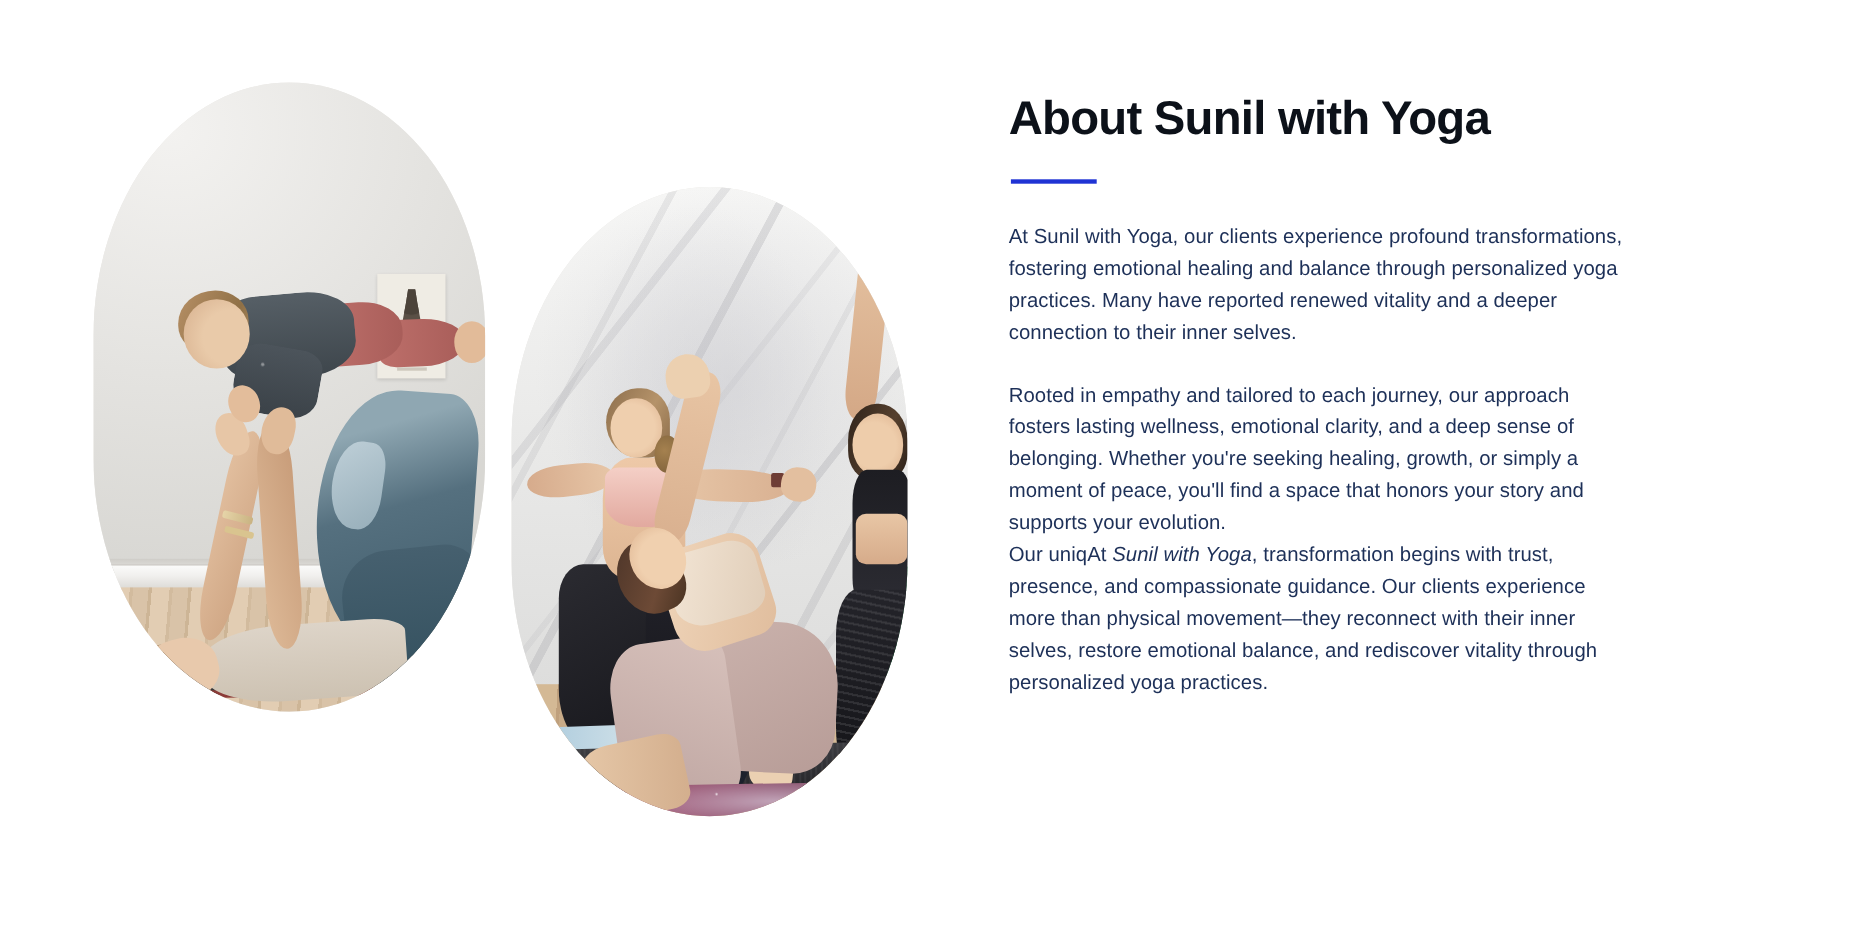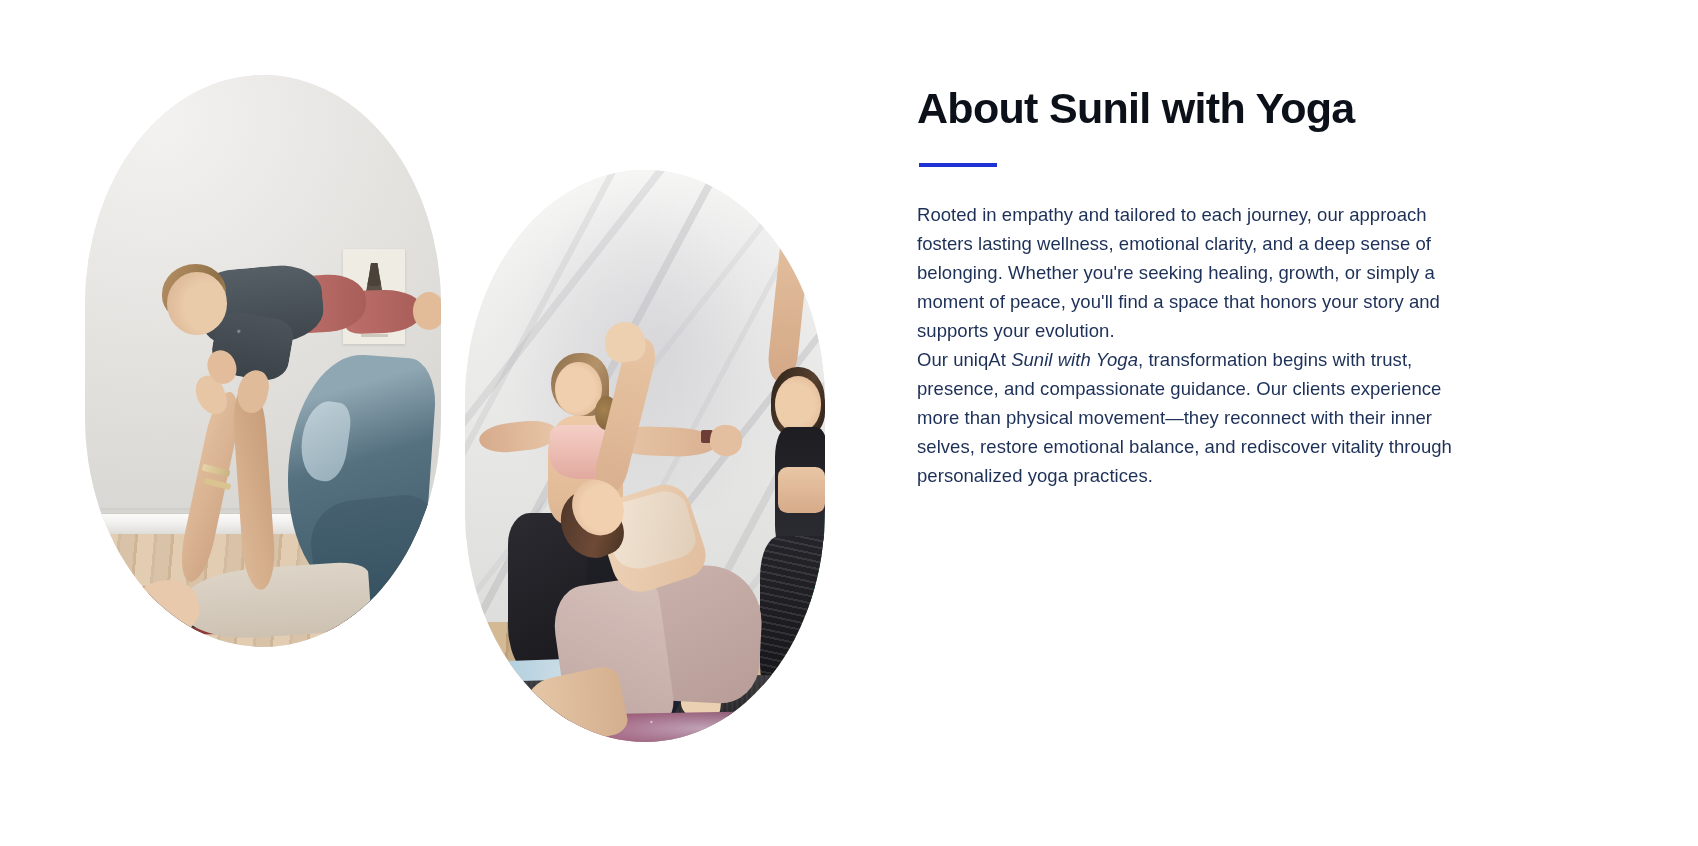--- a/index.html
+++ b/index.html
@@ -446,19 +446,20 @@
     </div>
   </div>
 
   <div class="content">
 
     <h2 class="page-title">About Sunil with Yoga</h2>
 
     <div class="accent-rule"></div>
 
     <div class="body-copy">
+      <p>At Sunil with Yoga, our clients experience profound transformations, fostering emotional healing and balance through personalized yoga practices. Many have reported renewed vitality and a deeper connection to their inner selves.</p>
 
       <p class="tight">Rooted in empathy and tailored to each journey, our approach fosters lasting wellness, emotional clarity, and a deep sense of belonging. Whether you're seeking healing, growth, or simply a moment of peace, you'll find a space that honors your story and supports your evolution.</p>
 
       <p class="tight"><span>Our uniqAt </span><em>Sunil with Yoga</em><span>, transformation begins with trust, presence, and compassionate guidance. Our clients experience more than physical movement—they reconnect with their inner selves, restore emotional balance, and rediscover vitality through personalized yoga practices.</span></p>
     </div>
   </div>
 </div>
 
 </body></html>

